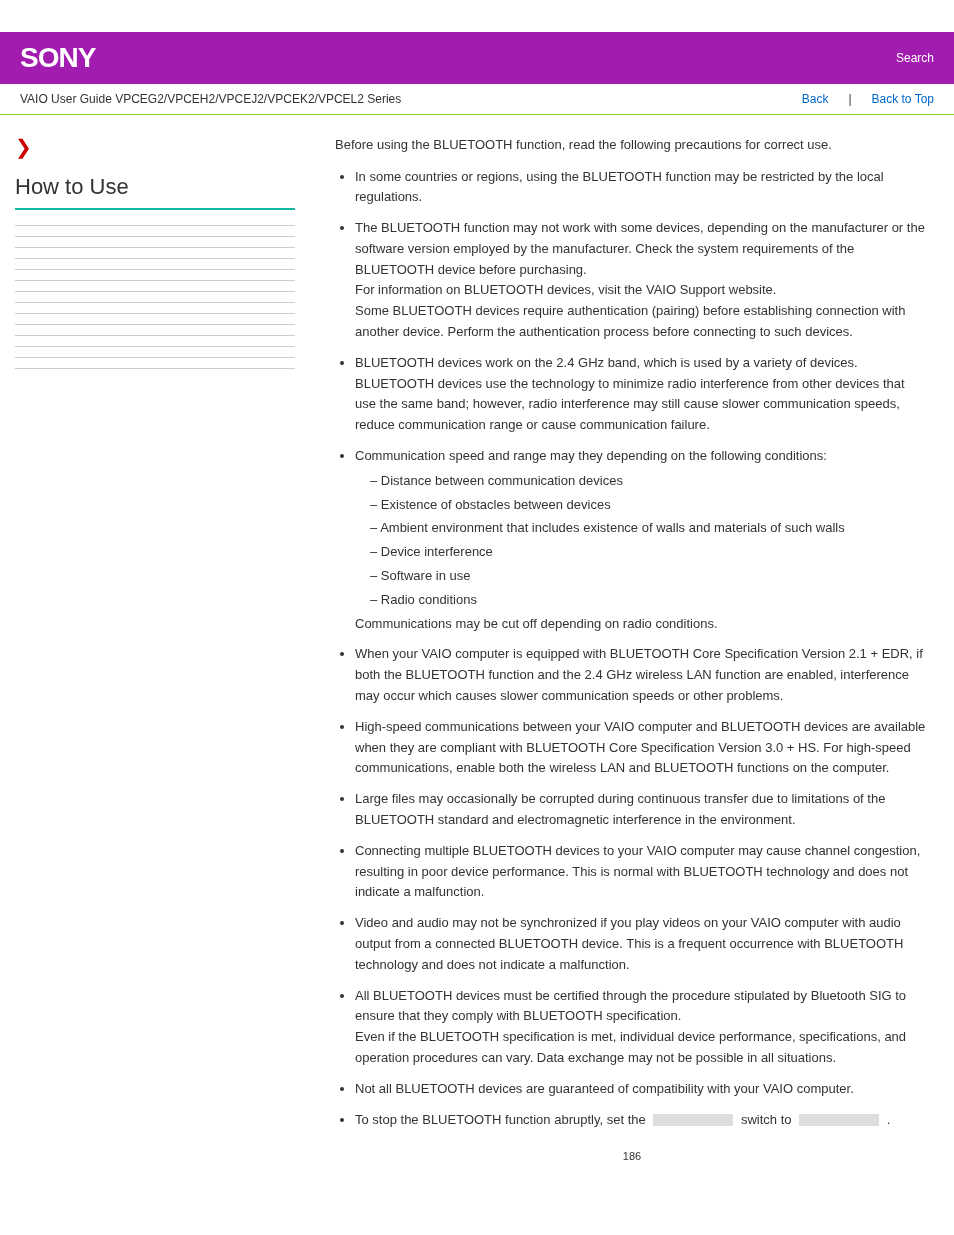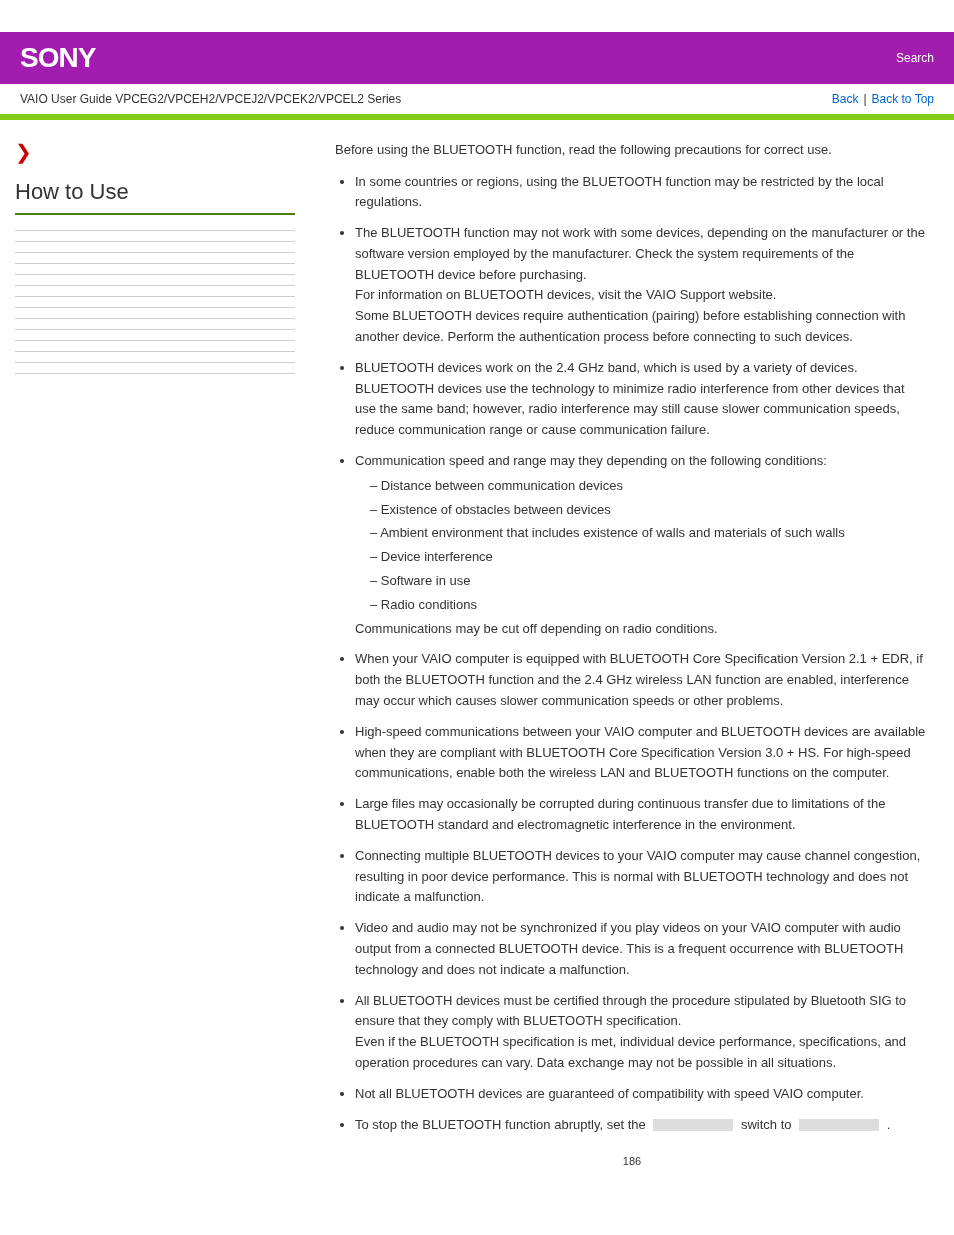--- a/index.html
+++ b/index.html
@@ -28,25 +28,25 @@
       background: none;
       border: none;
     }
 
     
     #breadcrumb-bar {
       display: flex;
       justify-content: space-between;
       align-items: center;
       padding: 8px 20px;
-      border-bottom: 6px solid #84cc16;
+      border-bottom: 1px solid #84cc16;
       font-size: 12px;
     }
     #breadcrumb-text { color: #333; }
-    #nav-links { display: flex; gap: 5px; align-items: center; }
+    #nav-links { display: flex; gap: 20px; align-items: center; }
     #nav-links a { color: #0066cc; text-decoration: none; font-size: 12px; }
     #nav-links span { color: #333; font-size: 12px; }
 
     
     #main {
       display: flex;
       padding: 0;
     }
 
     
@@ -62,21 +62,21 @@
       font-size: 20px;
       margin-bottom: 15px;
       display: block;
     }
 
     #section-title {
       font-size: 22px;
       font-weight: normal;
       color: #333;
       margin-bottom: 15px;
-      border-bottom: 2px solid #4d7c0f;
+      border-bottom: 2px solid #14b8a6;
       padding-bottom: 8px;
     }
 
     .sidebar-line {
       border: none;
       border-top: 1px solid #ccc;
       margin: 10px 0;
     }
 
     
@@ -223,21 +223,21 @@
       <li>
         <span>Video and audio may not be synchronized if you play videos on your VAIO computer with audio output from a connected BLUETOOTH device. This is a frequent occurrence with BLUETOOTH technology and does not indicate a malfunction.</span>
       </li>
 
       <li>
         All BLUETOOTH devices must be certified through the procedure stipulated by Bluetooth SIG to ensure that they comply with BLUETOOTH specification.<br>
         Even if the BLUETOOTH specification is met, individual device performance, specifications, and operation procedures can vary. Data exchange may not be possible in all situations.
       </li>
 
       <li>
-        <span>Not all BLUETOOTH devices are guaranteed of compatibility with speed VAIO computer.</span>
+        <span>Not all BLUETOOTH devices are guaranteed of compatibility with your VAIO computer.</span>
       </li>
 
       <li>
         <span>To stop the BLUETOOTH function abruptly, set the</span>
         <span class="inline-placeholder"></span>
         <span>switch to</span>
         <span class="inline-placeholder"></span>
         .
       </li>
     </ul>

